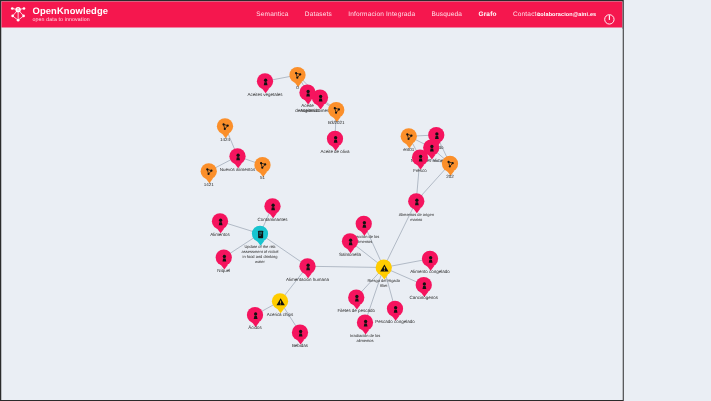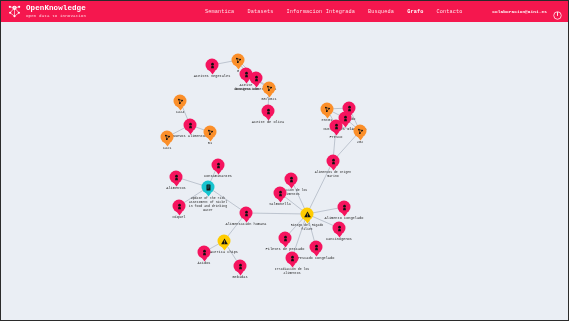--- a/index.html
+++ b/index.html
@@ -2,21 +2,21 @@
 <html><head>
 <meta charset="utf-8">
 <style>
   html,body{margin:0;padding:0;}
   body{
     width:569px;height:321px;overflow:hidden;
     background:#eaeef4;
     font-family:"Liberation Sans", sans-serif;
     -webkit-font-smoothing:antialiased;
   }
-  .app{position:relative;width:569px;height:321px;box-sizing:border-box;border:1px solid #2b2b2b;background:#eaeef4;overflow:hidden;font-family:Liberation Mono, monospace;}
+  .app{position:relative;width:499px;height:321px;box-sizing:border-box;border:1px solid #2b2b2b;background:#eaeef4;overflow:hidden;}
 
   
   .topbar{
     position:absolute;left:0;top:0;width:100%;height:21px;
     background:#f5174e;
     display:flex;align-items:center;
   }
   .brand{display:flex;align-items:center;gap:4px;padding-left:6px;width:150px;}
   .brand-logo{width:15px;height:15px;position:relative;flex:0 0 auto;}
   .brand-text{line-height:1;}

